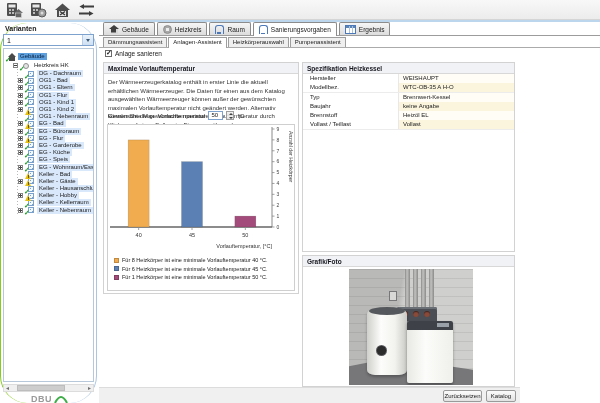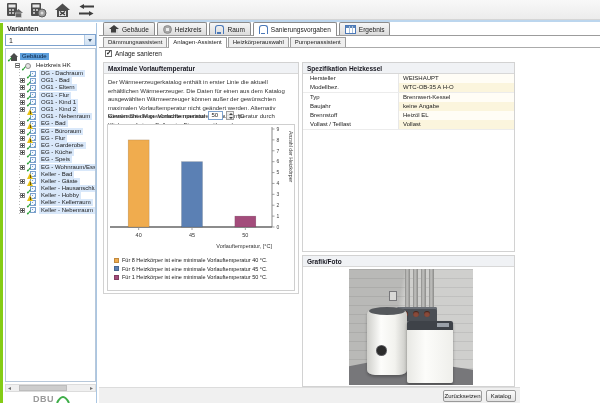--- a/index.html
+++ b/index.html
@@ -5,21 +5,21 @@
   *{margin:0;padding:0;box-sizing:border-box;}
   html,body{width:600px;height:403px;}
   body{position:relative;font-family:"Liberation Sans",sans-serif;background:#fff;overflow:hidden;color:#1a1a1a;}
 
   
   .toolbar{position:absolute;left:0;top:0;width:600px;height:20px;background:linear-gradient(#f8f8f8,#ececec);border-bottom:1px solid #d5d5d5;display:flex;align-items:center;gap:7px;padding-left:6px;}
   .toolbar::after{content:'';position:absolute;left:0;bottom:-3px;width:600px;height:2px;background:#bcd6ee;}
   .tbicon{width:17px;height:16px;display:inline-block;}
 
   
-  .sidebar{position:absolute;left:0;top:23px;width:97px;height:380px;background:#fff;border-left:3px solid #84cc16;border-right:1px solid #aac6e2;}
+  .sidebar{position:absolute;left:0;top:23px;width:97px;height:380px;background:#fff;border-left:1px solid #84cc16;border-right:1px solid #aac6e2;border-radius:27px;}
   .sb-title{position:absolute;left:4px;top:2px;font-size:7px;font-weight:bold;}
   .dropdown{position:absolute;left:2px;top:11px;width:91px;height:12px;border:1px solid #7da2ce;background:#fff;display:flex;align-items:center;}
   .dd-value{flex:1;font-size:7px;padding-left:3px;}
   .dd-btn{width:11px;height:10px;background:linear-gradient(#eaf2fb,#cfe0f2);border-left:1px solid #b5cde6;display:flex;align-items:center;justify-content:center;}
   .dd-arrow{width:0;height:0;border-left:2.5px solid transparent;border-right:2.5px solid transparent;border-top:3.5px solid #3c5a78;}
   .treebox{position:absolute;left:2px;top:25px;width:91px;height:334px;border:1px solid #b7c8da;background:#fff;overflow:hidden;padding-top:3px;}
   .treebox .vline{position:absolute;left:13px;top:20px;width:1px;height:147px;background-image:repeating-linear-gradient(to bottom,#b9b9b9 0 1px,transparent 1px 3px);}
   .trow{display:flex;align-items:center;height:7.2px;white-space:nowrap;position:relative;}
   .trow.lvl0{height:9px;padding-left:2px;}
   .trow.lvl1{height:9px;padding-left:9px;}

